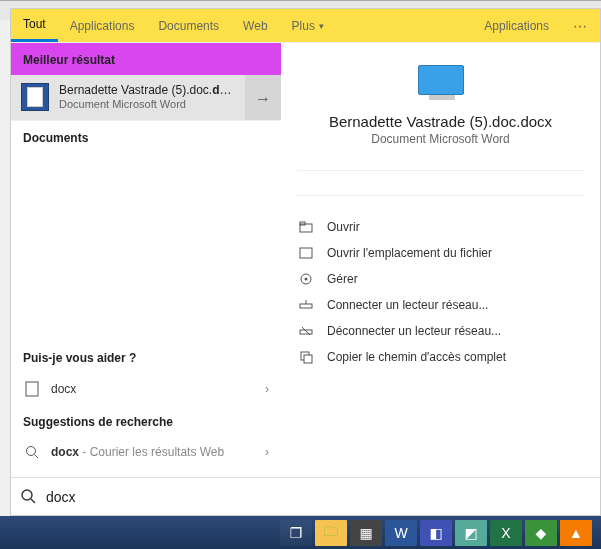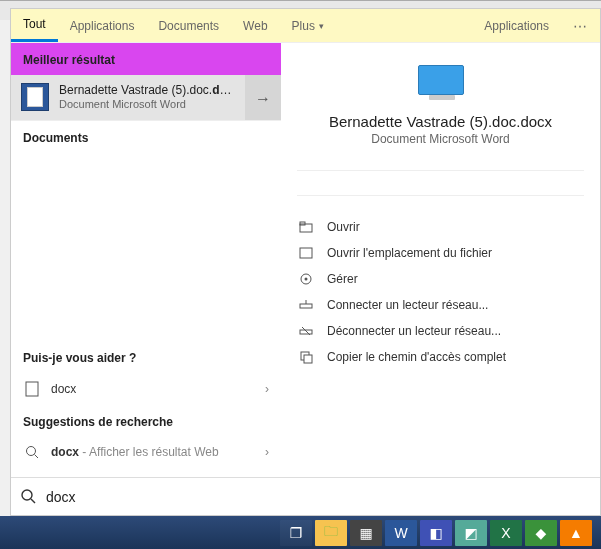--- a/index.html
+++ b/index.html
@@ -1,21 +1,21 @@
 <!DOCTYPE html>
 <html><head>
 <meta charset="utf-8">
 <style>
   * { box-sizing: border-box; margin: 0; padding: 0; font-family: "Segoe UI", Arial, sans-serif; }
   body { width: 601px; height: 549px; background: #f0f0f0; overflow: hidden; position: relative; }
   .top-strip { height: 20px; background: #e8e8e8; border-top: 1px solid #aaa; display: flex; justify-content: flex-end; align-items: center; font-size: 8px; color: #555; padding-right: 30px; }
   .top-strip span { margin-left: 6px; }
 
   .search-panel { position: absolute; top: 8px; left: 10px; right: 0; bottom: 33px; background: #fff; display: flex; flex-direction: column; border: 1px solid #ccc; }
-  .tabs { display: flex; align-items: center; background: #fef9c3; border-bottom: 1px solid #eee; height: 34px; font-size: 12px; color: #666; }
+  .tabs { display: flex; align-items: center; background: #fde047; border-bottom: 1px solid #eee; height: 34px; font-size: 12px; color: #666; }
   .tab { padding: 0 12px; height: 100%; display: flex; align-items: center; cursor: pointer; }
   .tab.active { color: #111; border-bottom: 3px solid #0078d7; font-weight: 500; }
   .tab .chev { margin-left: 4px; font-size: 9px; }
   .tabs-spacer { flex: 1; }
   .tabs-right { display: flex; align-items: center; }
   .feedback { padding: 0 12px; font-size: 12px; color: #666; cursor: pointer; }
   .more-dots { padding: 0 12px; color: #666; cursor: pointer; font-size: 14px; letter-spacing: 1px; }
 
   .body-split { flex: 1; display: flex; overflow: hidden; }
   .left-col { width: 270px; background: #d946ef; display: flex; flex-direction: column; }
@@ -124,21 +124,21 @@
 
         <div class="section-h">Suggestions de recherche</div>
         <div class="sugg-row">
           <span class="ic">
             <svg width="14" height="14" viewBox="0 0 14 14">
                 <circle cx="6" cy="6" r="4.5" fill="none" stroke="#555"></circle>
                 <line x1="9.5" y1="9.5" x2="13" y2="13" stroke="#555"></line>
               </svg>
           </span>
           <span>
-            <b>docx</b><span class="sugg-sub"> - Afficher les résultat Web</span>
+            <b>docx</b><span class="sugg-sub"> - Courier les résultats Web</span>
           </span>
           <span class="row-chev">›</span>
         </div>
         <div style="height:10px"></div>
       </div>
     </div>
 
     <div class="right-col">
       <div class="preview-top">
         <div class="monitor"></div>

